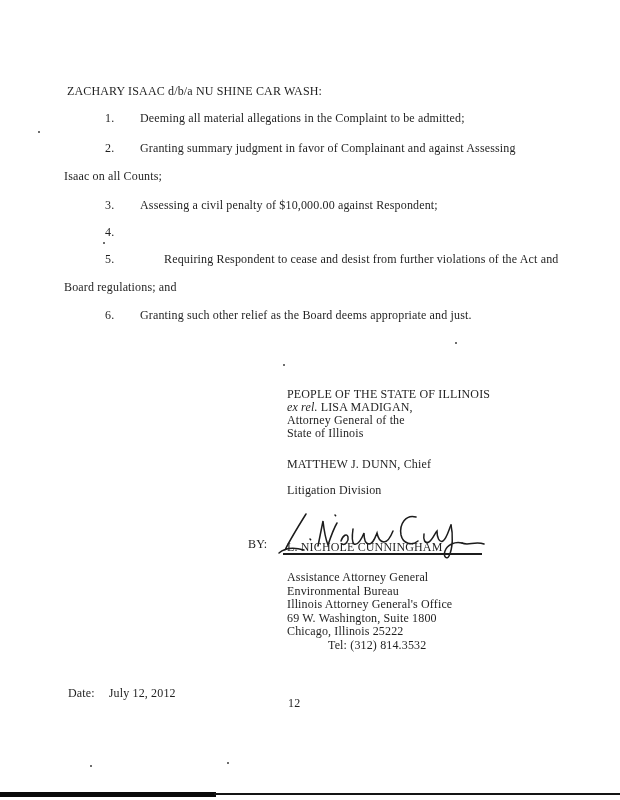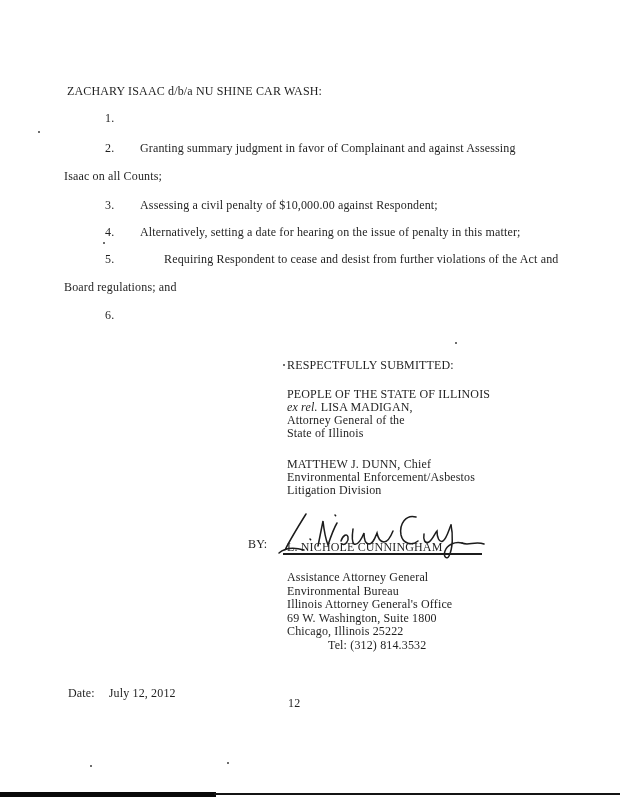--- a/index.html
+++ b/index.html
@@ -65,46 +65,45 @@
   }
 </style>
 </head>
 <body>
 
 <div class="page">
 
   <div class="line" style="left:67px; top:84px;">ZACHARY ISAAC d/b/a NU SHINE CAR WASH:</div>
 
   <div class="line" style="left:105px; top:111px;">1.</div>
+  <div class="line" style="left:140px; top:111px;">Deeming all material allegations in the Complaint to be admitted;</div>
 
   <div class="line" style="left:105px; top:141px;">2.</div>
   <div class="line" style="left:140px; top:141px;">Granting summary judgment in favor of Complainant and against Assessing</div>
   <div class="line" style="left:64px; top:169px;">Isaac on all Counts;</div>
 
   <div class="line" style="left:105px; top:198px;">3.</div>
   <div class="line" style="left:140px; top:198px;">Assessing a civil penalty of $10,000.00 against Respondent;</div>
 
   <div class="line" style="left:105px; top:225px;">4.</div>
-  <div class="line" style="left:140px; top:225px;">Alternatively, setting a date for hearing on the issue of penalty in this matter;</div>
 
   <div class="line" style="left:105px; top:252px;">5.</div>
   <div class="line" style="left:140px; top:252px;margin-left:24px;">Requiring Respondent to cease and desist from further violations of the Act and</div>
   <div class="line" style="left:64px; top:280px;">Board regulations; and</div>
 
   <div class="line" style="left:105px; top:308px;">6.</div>
+  <div class="line" style="left:140px; top:308px;">Granting such other relief as the Board deems appropriate and just.</div>
 
-  <div class="line" style="left:287px; top:358px;">RESPECTFULLY SUBMITTED:</div>
 
   <div class="line" style="left:287px; top:387px;">PEOPLE OF THE STATE OF ILLINOIS</div>
   <div class="line" style="left:287px; top:400px;"><span class="it">ex rel.</span><span> LISA MADIGAN,</span></div>
   <div class="line" style="left:287px; top:413px;">Attorney General of the</div>
   <div class="line" style="left:287px; top:426px;">State of Illinois</div>
 
   <div class="line" style="left:287px; top:457px;">MATTHEW J. DUNN, Chief</div>
-  <div class="line" style="left:287px; top:470px;">Environmental Enforcement/Asbestos</div>
   <div class="line" style="left:287px; top:483px;">Litigation Division</div>
 
   <div class="line" style="left:248px; top:537px;">BY:</div>
 
   <svg class="signature-svg" viewBox="0 0 212 52">
     <g fill="none" stroke="#1c1c1c" stroke-width="1.5" stroke-linecap="round">
       <path d="M30,6 C25,14 14,32 9,42 M3,45 C11,38 21,40 28,42"></path>
       <path d="M34,31 l0.6,0.6"></path>
       <path d="M42,38 C44,28 46,18 47,13 C48,22 50,32 52,37 C55,28 58,20 61,15"></path>
       <path d="M59,7 l0.6,0.6"></path>

